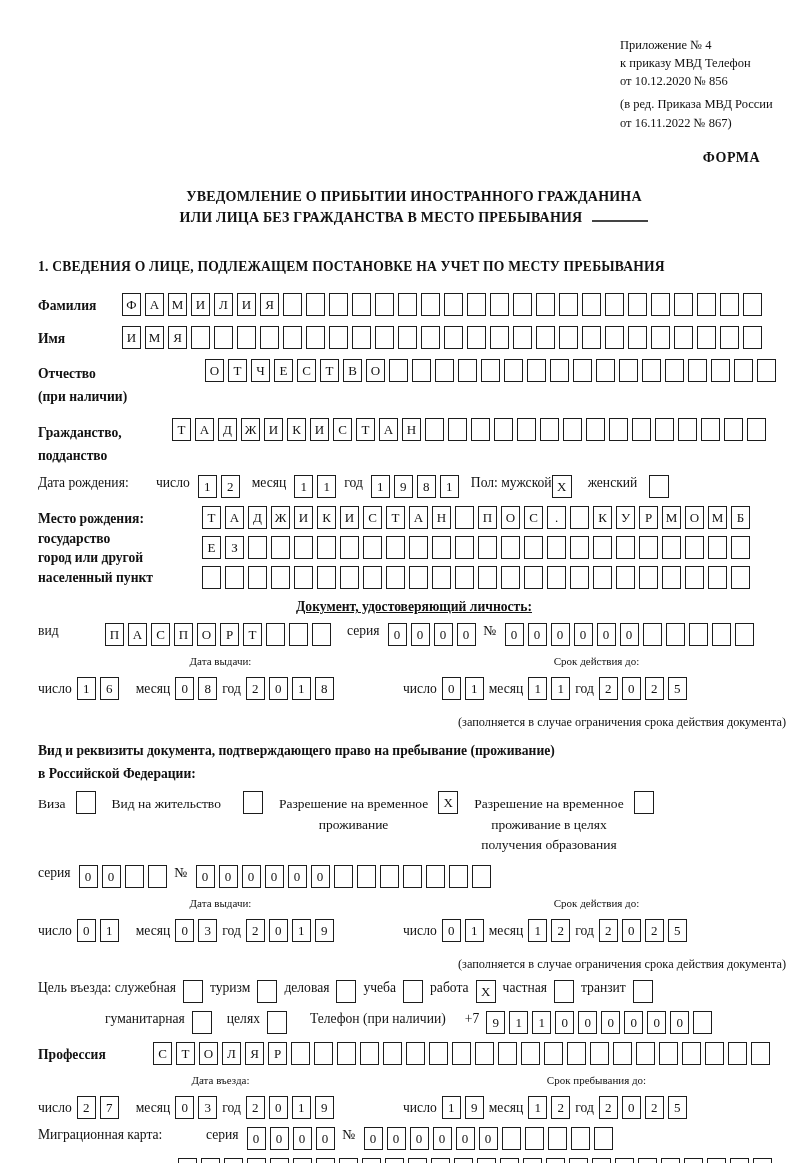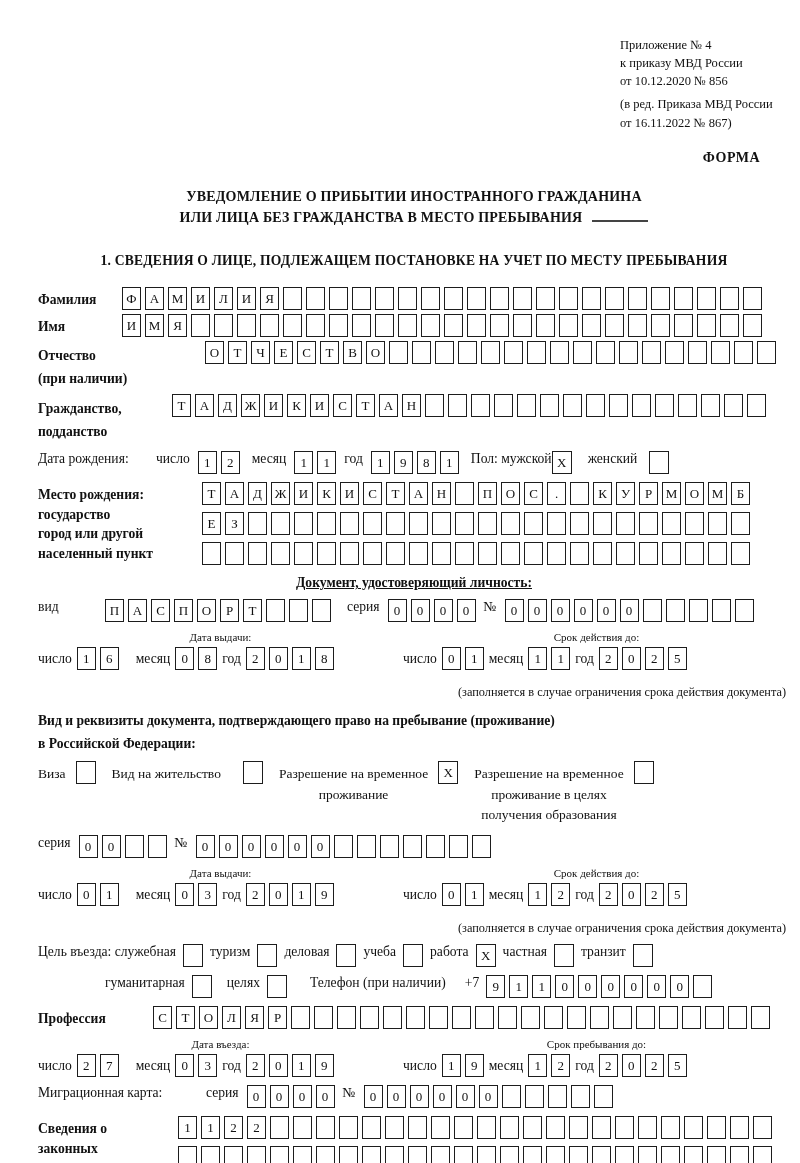--- a/index.html
+++ b/index.html
@@ -12,23 +12,23 @@
   .page { padding:36px 10px 0 38px; }
 
   .annex { margin-left:582px; font-size:12.5px; line-height:1.45; }
   .annex .gap { margin-top:5px; }
 
   .forma { text-align:right; margin:18px 30px 0 0; font-weight:bold; font-size:14px; letter-spacing:.5px; }
 
   .title { text-align:center; font-weight:bold; font-size:14px; margin-top:20px; line-height:1.55; letter-spacing:.2px; }
   .blank-line { display:inline-block; width:56px; border-bottom:2.4px solid #444; height:12px; margin-left:10px; }
 
-  .section-heading { font-weight:bold; font-size:13.6px; margin-top:24px; text-align:center; letter-spacing:.2px; }
-
-  .row { display:flex; align-items:flex-start; margin-top:4px; }
+  .section-heading { font-weight:bold; font-size:13.6px; margin-top:30px; letter-spacing:.2px; }
+
+  .row { display:flex; align-items:flex-start; margin-top:10px; }
   .row.vcenter { align-items:flex-start; }
   .lbl { font-size:13.6px; padding-top:3px; line-height:1.45;font-weight:bold; }
   .inl { font-size:13.6px; }
 
   .cells { display:flex; gap:4px; flex:none; }
   .cell {
     width:19px; height:23px; flex:none; background:#fff;
     border:1.7px solid #1d1d1d;
     display:flex; align-items:center; justify-content:center;
     font-size:13px; font-family:"Liberation Serif","DejaVu Serif",serif;
@@ -66,21 +66,21 @@
 
   .purpose { display:flex; align-items:center; gap:7px; }
 </style>
 </head>
 <body>
 
 <div class="page">
 
   <div class="annex">
     <div>Приложение № 4</div>
-    <div>к приказу МВД России</div>
+    <div>к приказу МВД Телефон</div>
     <div>от 10.12.2020 № 856</div>
     <div class="gap">(в ред. Приказа МВД России</div>
     <div>от 16.11.2022 № 867)</div>
   </div>
 
   <div class="forma">ФОРМА</div>
 
   <div class="title">
     <div>УВЕДОМЛЕНИЕ О ПРИБЫТИИ ИНОСТРАННОГО ГРАЖДАНИНА</div>
     <div>

